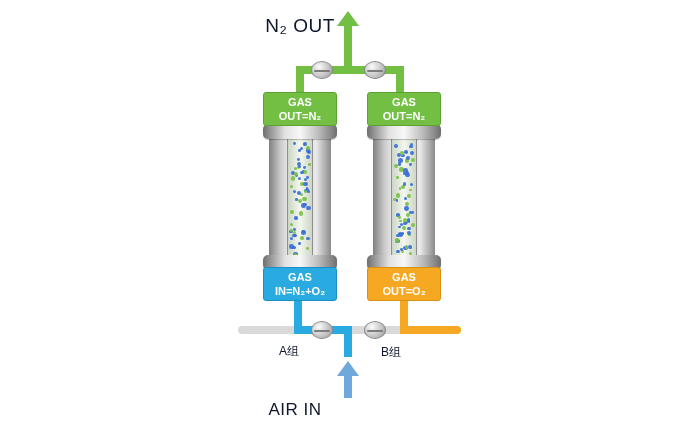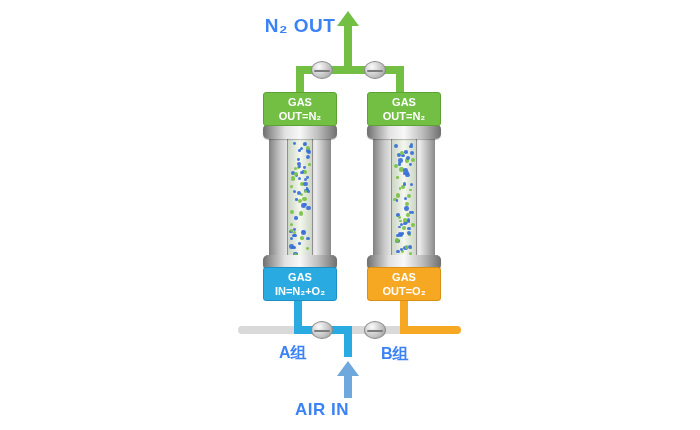--- a/index.html
+++ b/index.html
@@ -36,24 +36,24 @@
   .valve::after{content:"";position:absolute;left:2px;right:2px;top:8px;height:2px;background:#7d7d7d;border-radius:1px}
 
   .arrow-shaft{position:absolute;width:8px;z-index:5}
   .arrow-head{position:absolute;width:0;height:0;z-index:5;
               border-left:11px solid transparent;border-right:11px solid transparent}
   .arrow-head.green{border-bottom:15px solid #72bf44}
   .arrow-head.lblue{border-bottom:15px solid #6fa8dc}
   .arrow-shaft.green{background:#72bf44}
   .arrow-shaft.lblue{background:#6fa8dc}
 
-  .label{position:absolute;font-weight:bold;color:#3b82f6;z-index:7}
+  .label{position:absolute;font-weight:normal;color:#0f172a;z-index:7}
   .label.big{font-size:19px;letter-spacing:.5px;width:100px;text-align:center}
   .label.mid{font-size:17px;letter-spacing:.5px;width:100px;text-align:center}
-  .label.grp{font-size:16px}
+  .label.grp{font-size:12px}
 </style>
 </head>
 <body>
 
 <div class="canvas">
 
   <div class="label big" style="left:250px;top:15px">N₂ OUT</div>
   <div class="arrow-head green" style="left:337px;top:11px"></div>
   <div class="arrow-shaft green" style="left:344px;top:25px;height:47px"></div>
 
@@ -236,15 +236,15 @@
   <div class="pipe orange round-r" style="left:400px;top:326px;width:61px;height:8px"></div>
 
   <div class="valve" style="left:311px;top:321px"></div>
   <div class="valve" style="left:364px;top:321px"></div>
 
   <div class="label grp" style="left:279px;top:343px">A组</div>
   <div class="label grp" style="left:381px;top:344px">B组</div>
 
   <div class="arrow-head lblue" style="left:337px;top:361px"></div>
   <div class="arrow-shaft lblue" style="left:344px;top:375px;height:23px"></div>
-  <div class="label mid" style="left:272px;top:400px">AIR IN</div>
+  <div class="label mid" style="left:245px;top:400px">AIR IN</div>
 
 </div>
 
 </body></html>

